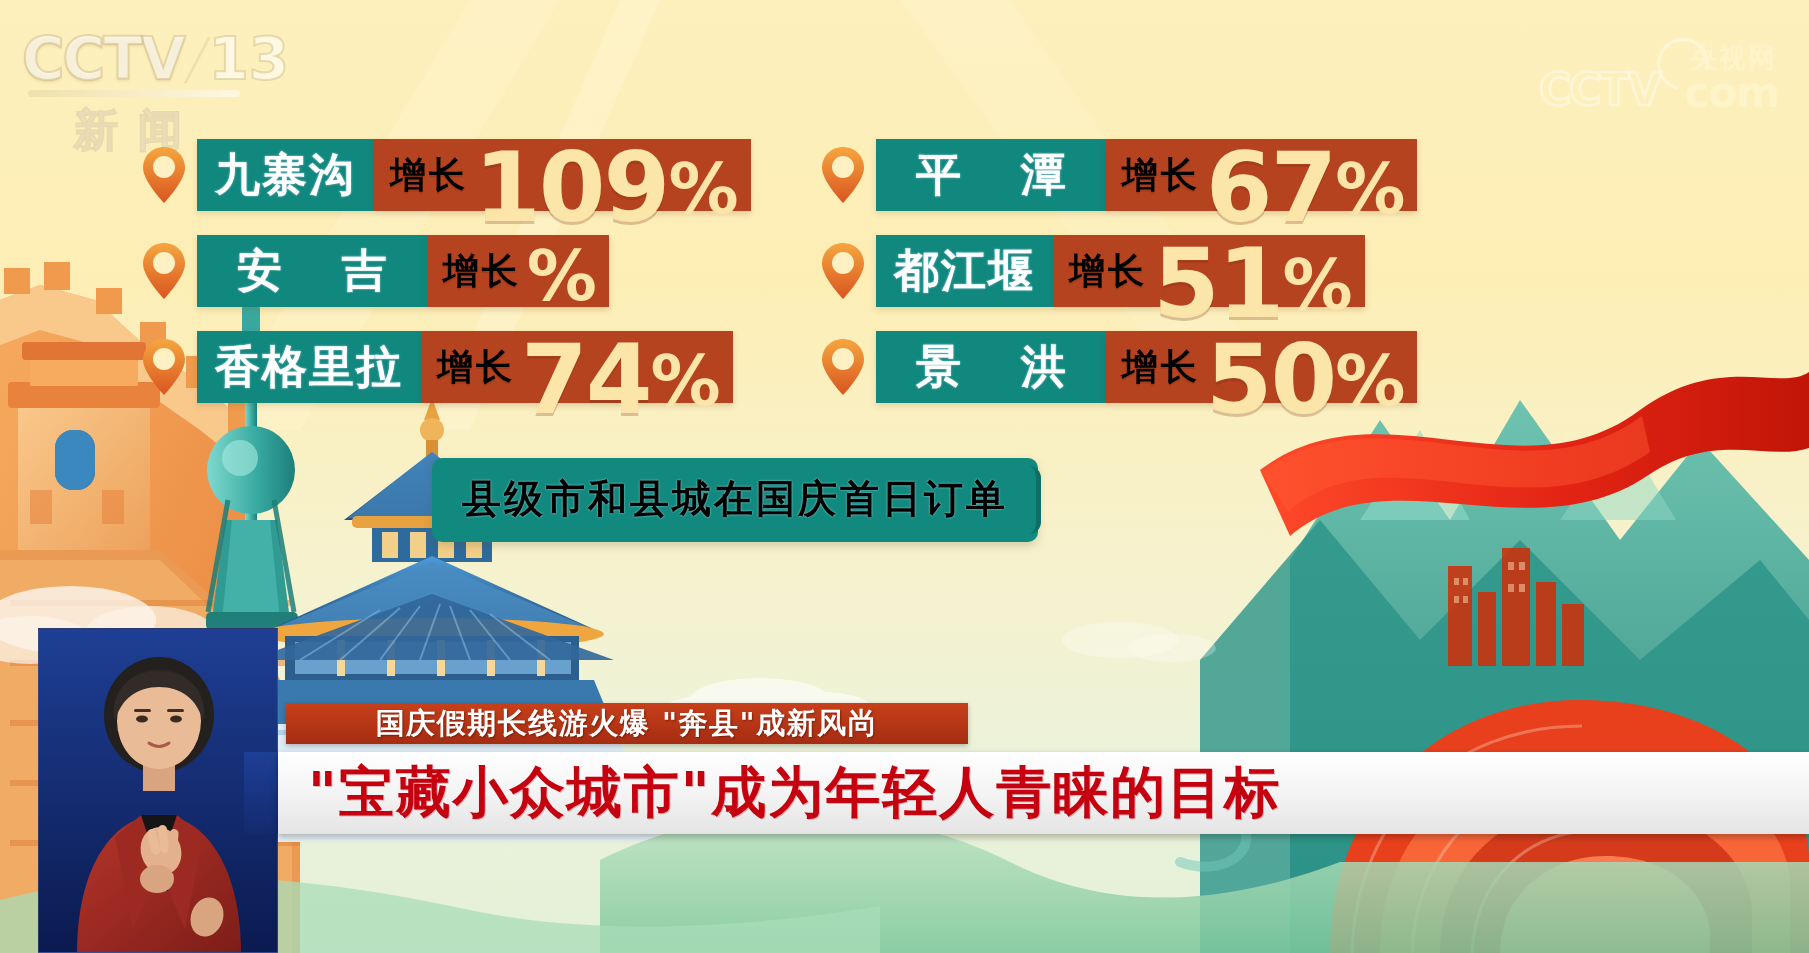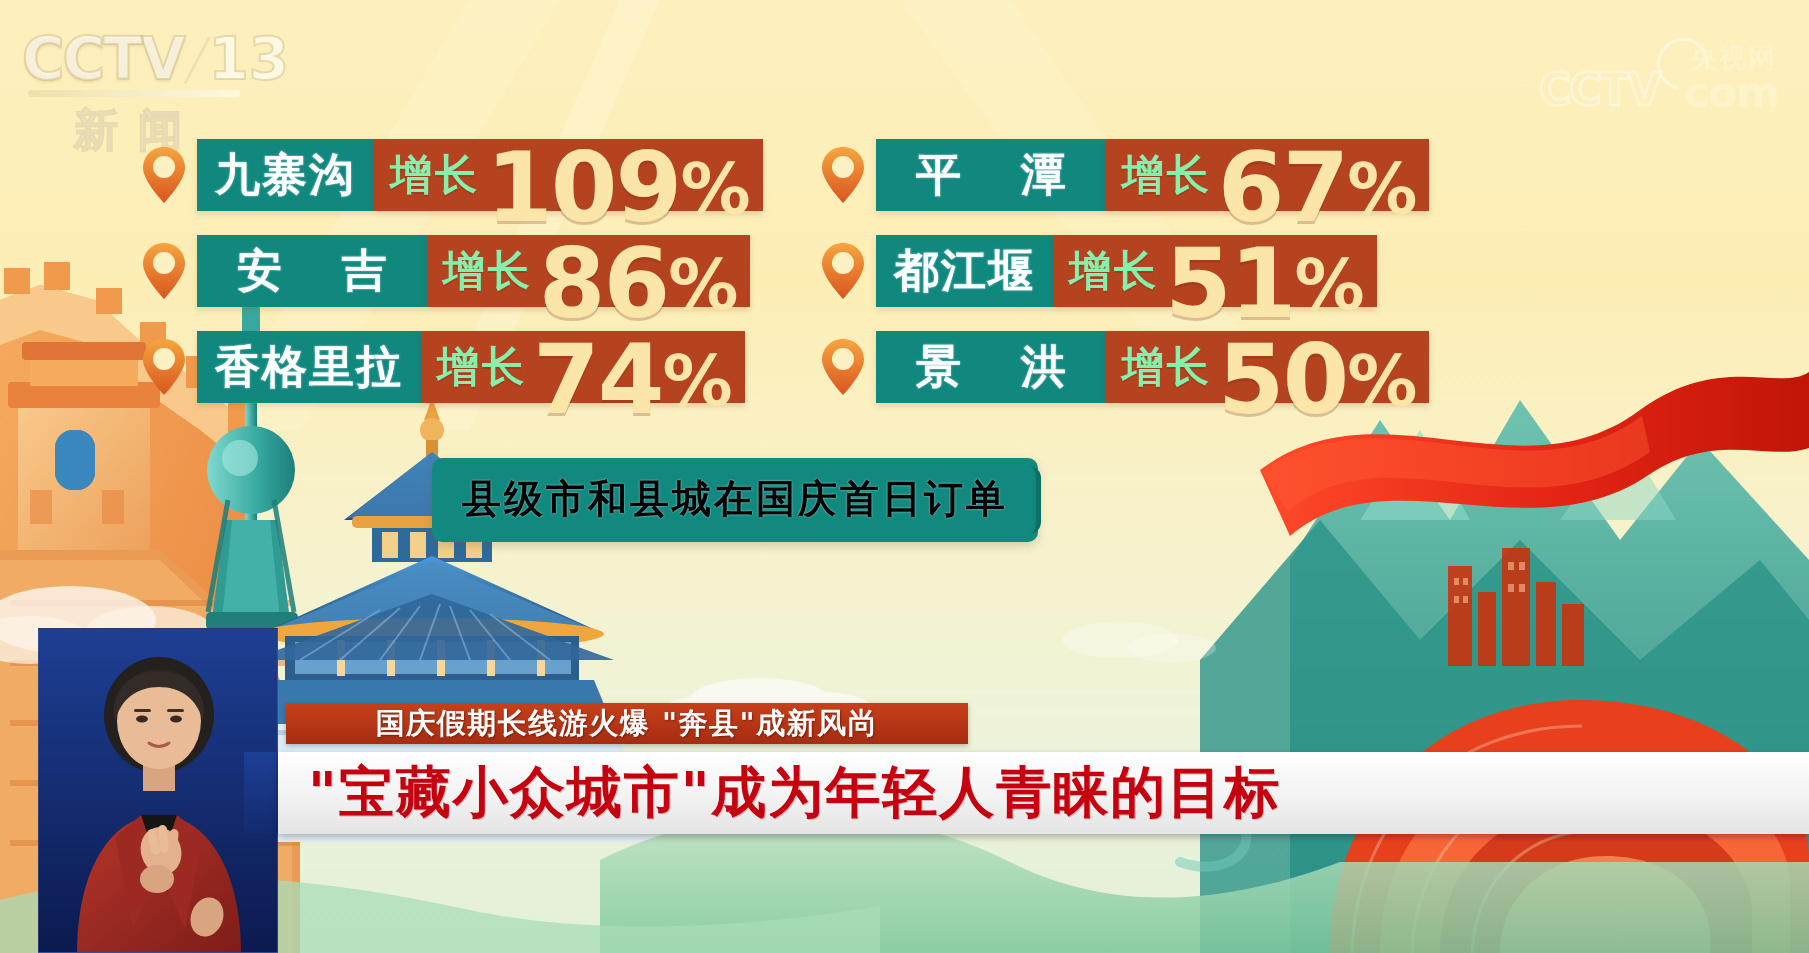--- a/index.html
+++ b/index.html
@@ -65,21 +65,21 @@
      white-space:nowrap;
   }
   .name-box.wide-gap { letter-spacing:22px; text-indent:22px;text-align:center; }
   .pct-box {
      background:#b5431f;
      height:72px; display:flex; align-items:baseline;
      padding:0 14px 0 16px;
      box-shadow:0 3px 6px rgba(120,60,20,.20);
      white-space:nowrap;
   }
-  .pct-label { color:#86efac; font-size:42px; font-weight:bold; letter-spacing:3px;
+  .pct-label { color:#000000; font-size:36px; font-weight:bold; letter-spacing:3px;
      align-self:center; margin-right:6px; text-shadow:0 2px 0 rgba(120,45,15,.3); }
   .pct-value {
      position:relative; color:#fbe5a8; font-weight:bold; line-height:.86;
      font-size:96px; letter-spacing:-2px;
      transform:translateY(8px);
      text-shadow:0 3px 0 rgba(120,45,15,.25);
   }
   .pct-sign { font-size:70px; font-weight:bold; color:#fbe5a8; letter-spacing:-2px; }
 
   
@@ -408,21 +408,20 @@
       </div>
 
       <div class="stat-row">
         <svg class="pin-icon" viewBox="0 0 46 60">
           <path d="M23 2 C11 2 2 11 2 23 C2 36 23 58 23 58 C23 58 44 36 44 23 C44 11 35 2 23 2 Z" fill="url(#pg1)"></path>
           <circle cx="23" cy="22" r="11" fill="#fdf0c2"></circle>
         </svg>
         <div class="name-box wide-gap">安 吉</div>
         <div class="pct-box">
           <span class="pct-label">增长</span>
-          <span class="pct-value">86</span>
           <span class="pct-sign">%</span>
         </div>
       </div>
 
       <div class="stat-row">
         <svg class="pin-icon" viewBox="0 0 46 60">
           <path d="M23 2 C11 2 2 11 2 23 C2 36 23 58 23 58 C23 58 44 36 44 23 C44 11 35 2 23 2 Z" fill="url(#pg1)"></path>
           <circle cx="23" cy="22" r="11" fill="#fdf0c2"></circle>
         </svg>
         <div class="name-box">香格里拉</div>

